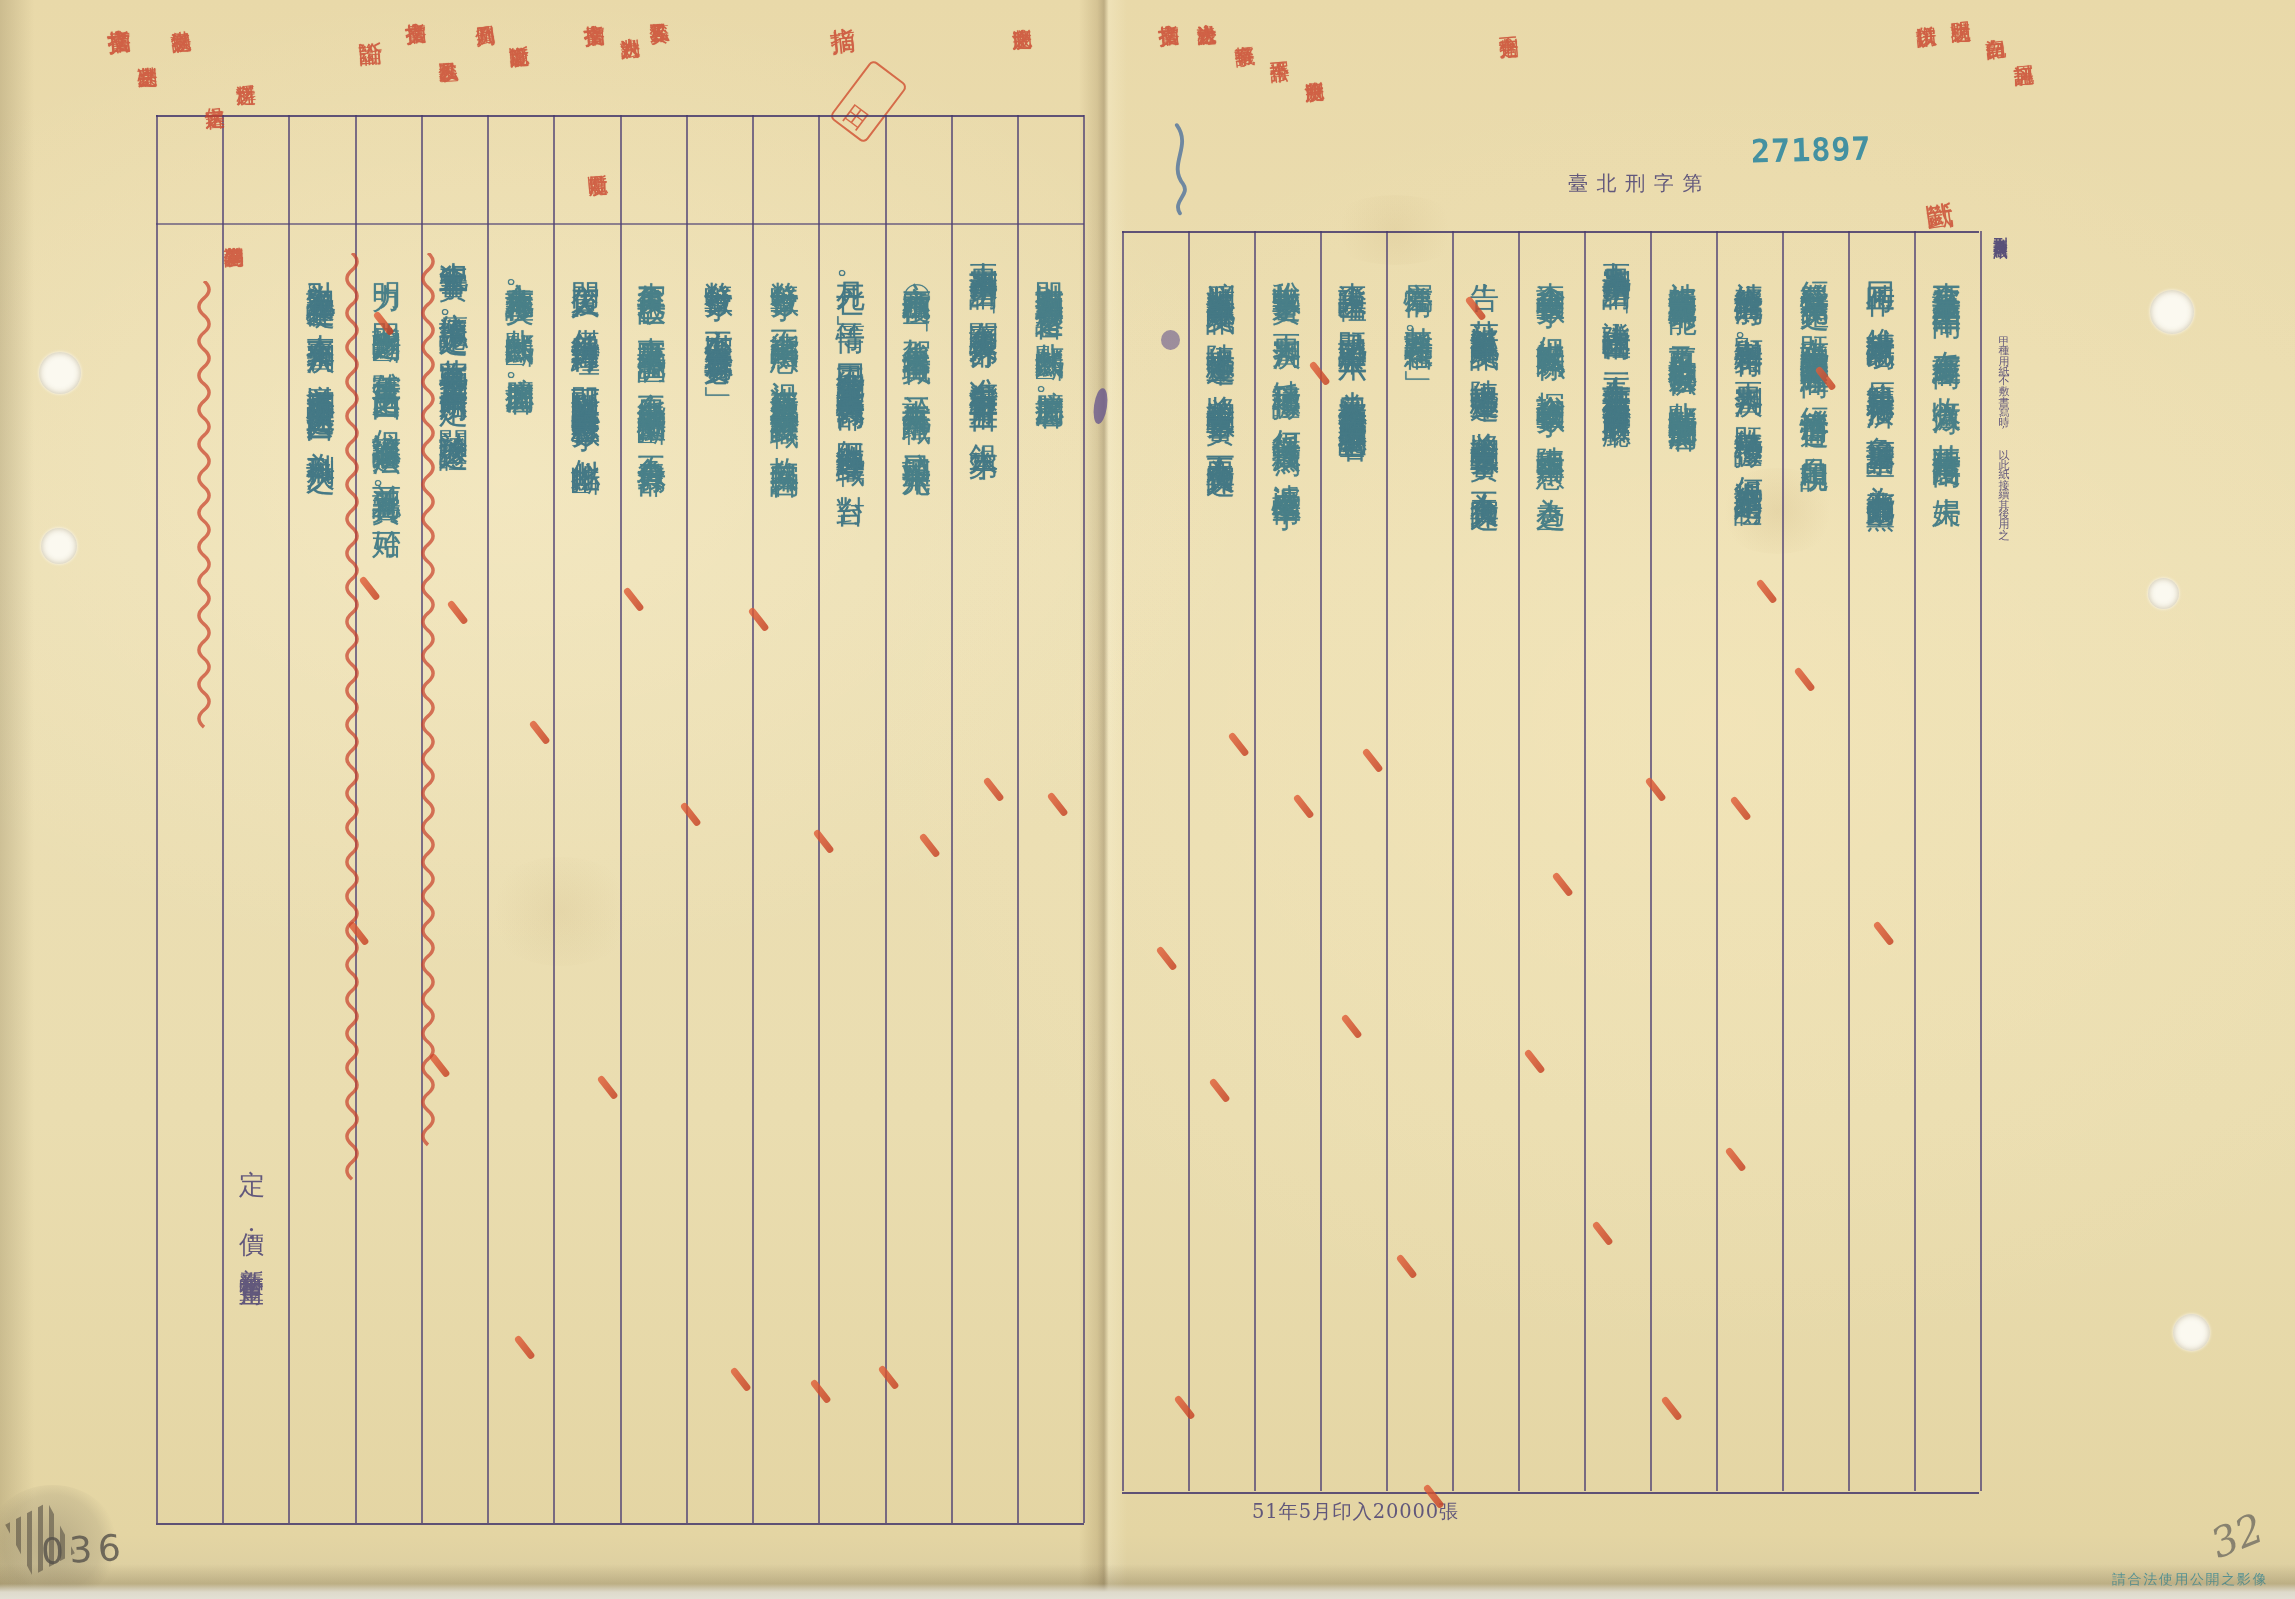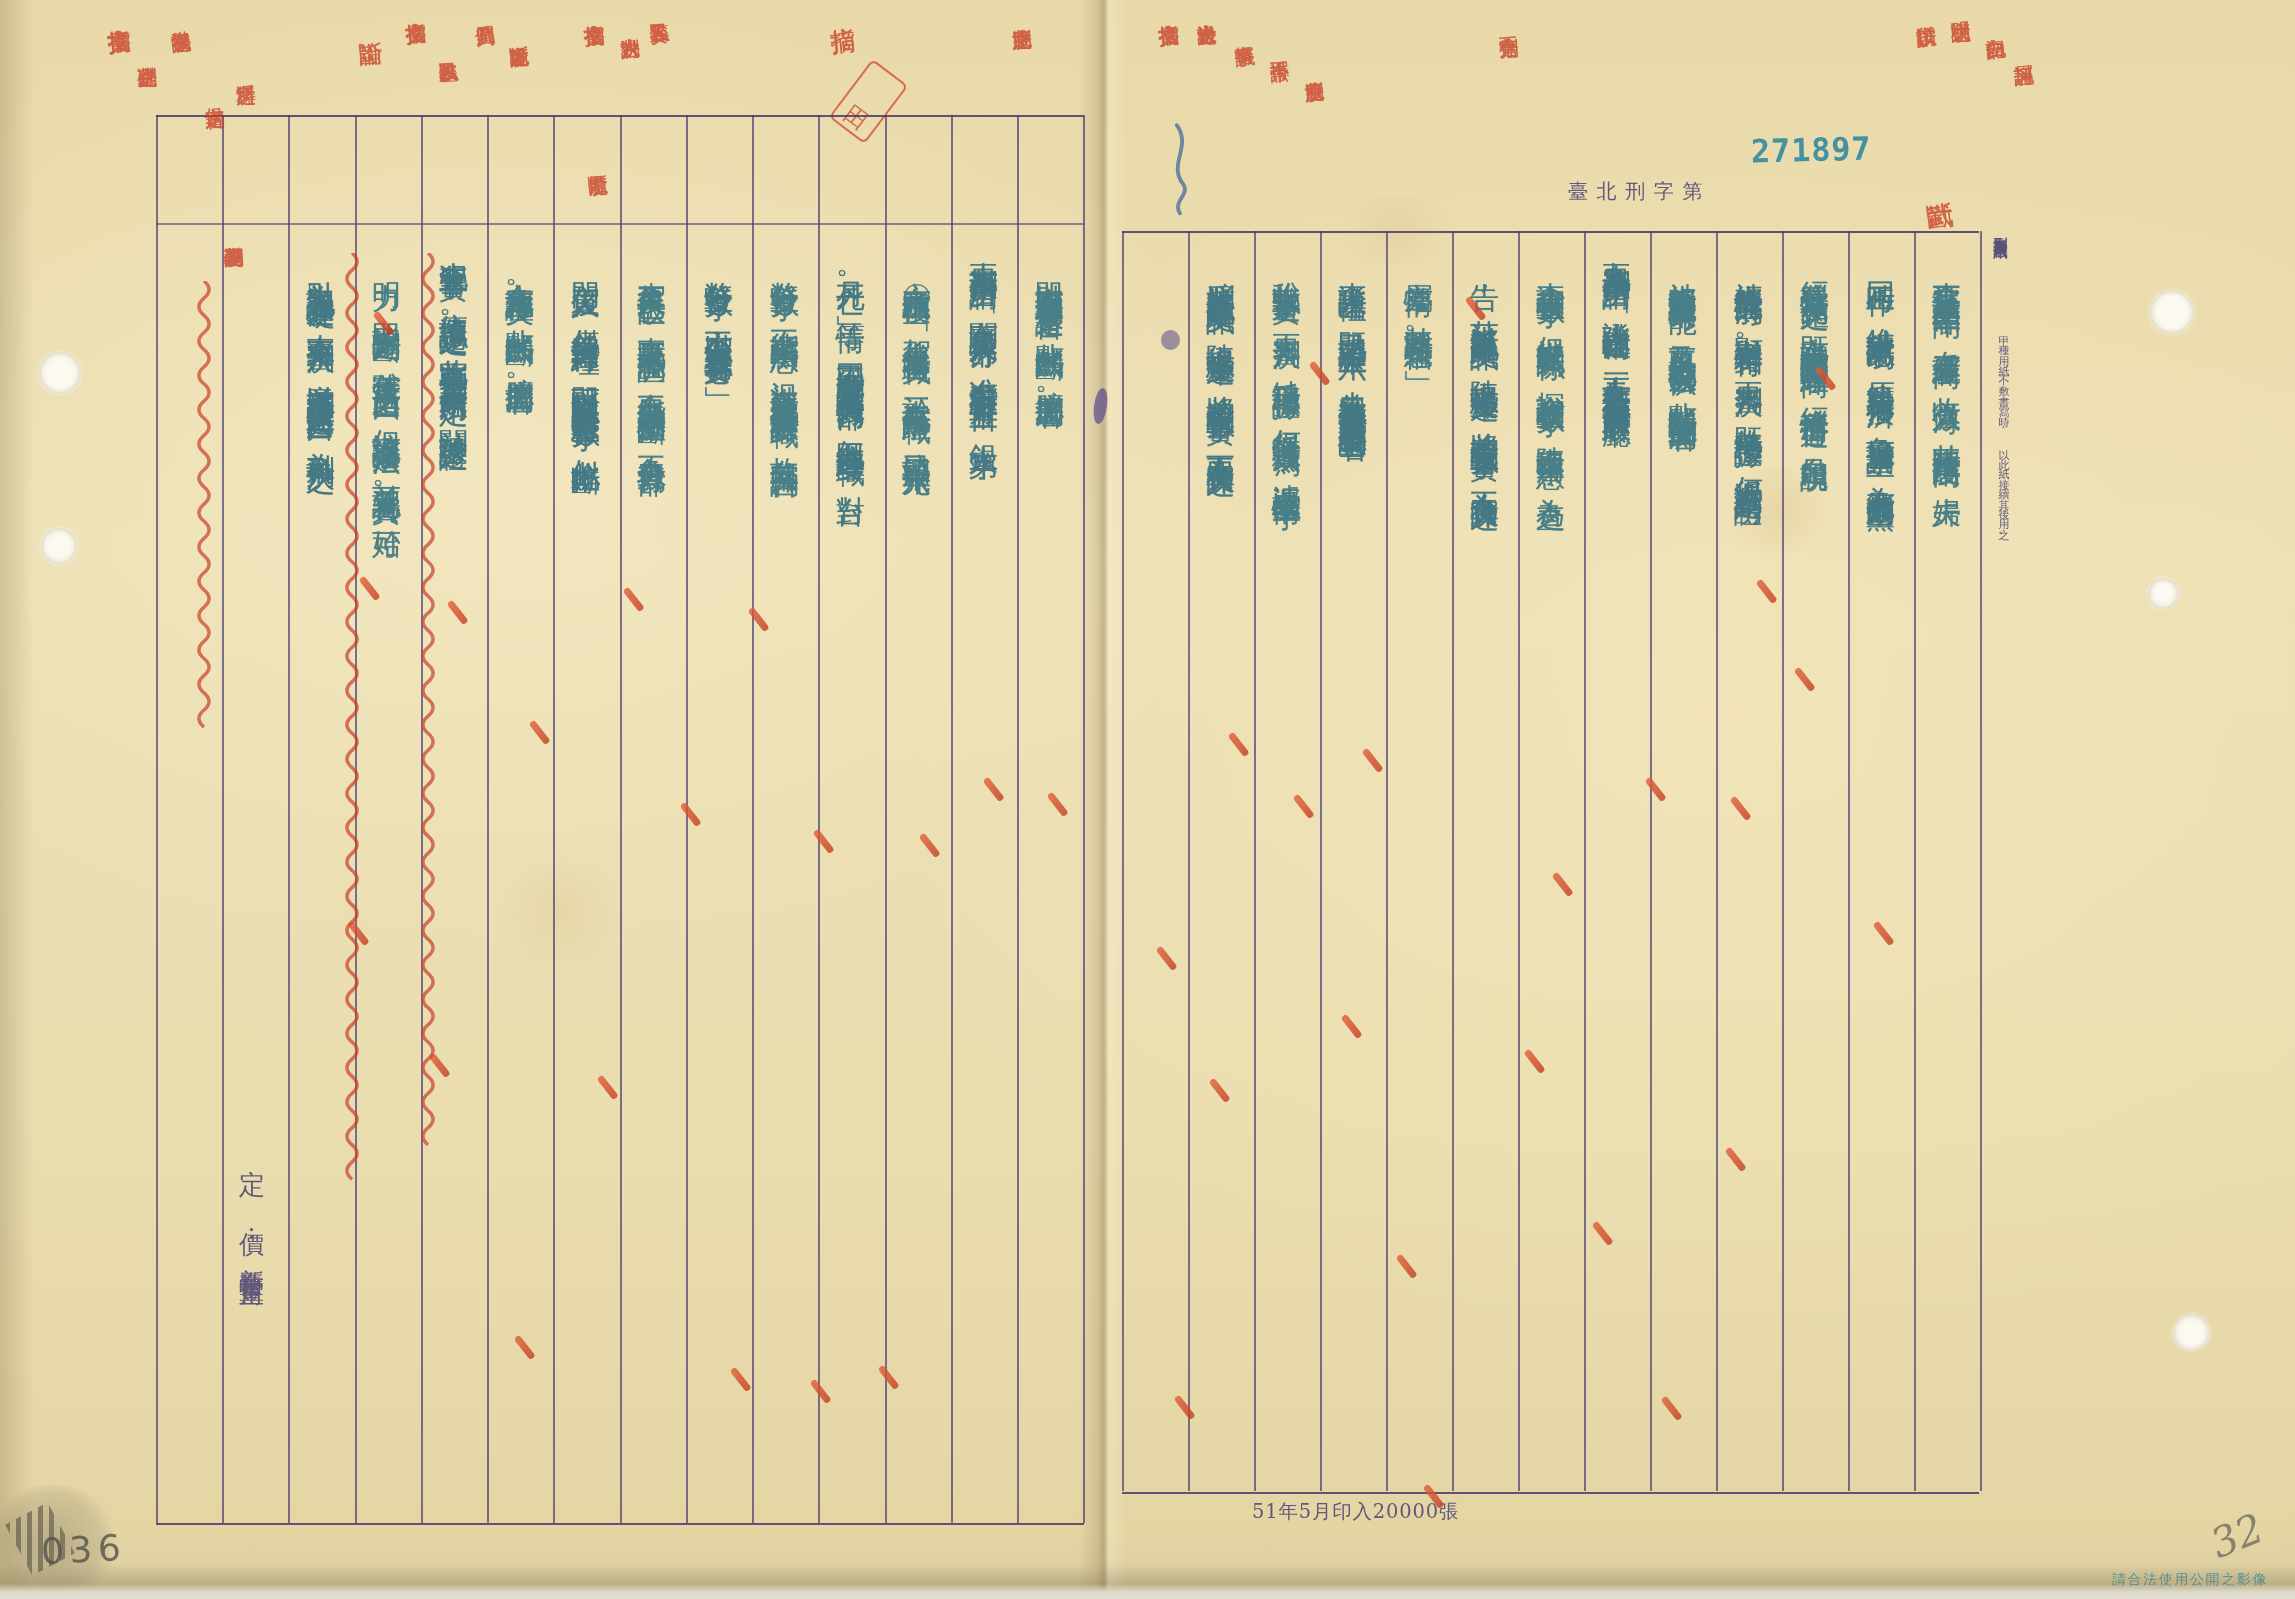--- a/index.html
+++ b/index.html
@@ -20,21 +20,21 @@
   .vline{position:absolute;width:1.6px;background:rgba(77,64,115,.72);}
   .hline{position:absolute;height:2.3px;background:rgba(70,57,108,.85);}
   .hline.thin{height:1.6px;background:rgba(77,64,115,.6);}
   
   .col{position:absolute;width:36px;writing-mode:vertical-rl;text-orientation:upright;
        font-size:29px;letter-spacing:2.3px;line-height:36px;color:#3b7383;opacity:.94;
        text-shadow:0 0 0.8px rgba(55,105,118,.55);white-space:nowrap;}
   .col:nth-child(2n){color:#3f7a86;}
   
   .form-ink{color:#4b4274;}
-  .case-header{position:absolute;left:1568px;top:178px;font-size:20px;letter-spacing:8.6px;opacity:.85;}
+  .case-header{position:absolute;left:1568px;top:170px;font-size:20px;letter-spacing:8.6px;opacity:.85;}
   .serial{position:absolute;left:1751px;top:131px;font-family:"DejaVu Sans Mono",monospace;
           font-weight:bold;font-size:32px;letter-spacing:0.8px;color:#2d87a0;transform:rotate(-1.5deg);opacity:.88;}
   .mtitle{position:absolute;left:1992px;top:226px;writing-mode:vertical-rl;text-orientation:upright;
           font-size:14px;font-weight:bold;letter-spacing:1.6px;opacity:.9;}
   .mnote{position:absolute;left:1995px;top:327px;writing-mode:vertical-rl;text-orientation:upright;
          font-size:11px;letter-spacing:10px;opacity:.85;}
   .footer-print{position:absolute;left:1252px;top:1498px;font-size:19.5px;letter-spacing:0.8px;opacity:.85;}
   .price-top{position:absolute;left:234px;top:1149px;writing-mode:vertical-rl;font-size:26.5px;opacity:.85;}
   .price-main{position:absolute;left:235px;top:1213px;writing-mode:vertical-rl;text-orientation:upright;
               font-size:25px;letter-spacing:3.1px;opacity:.85;}

